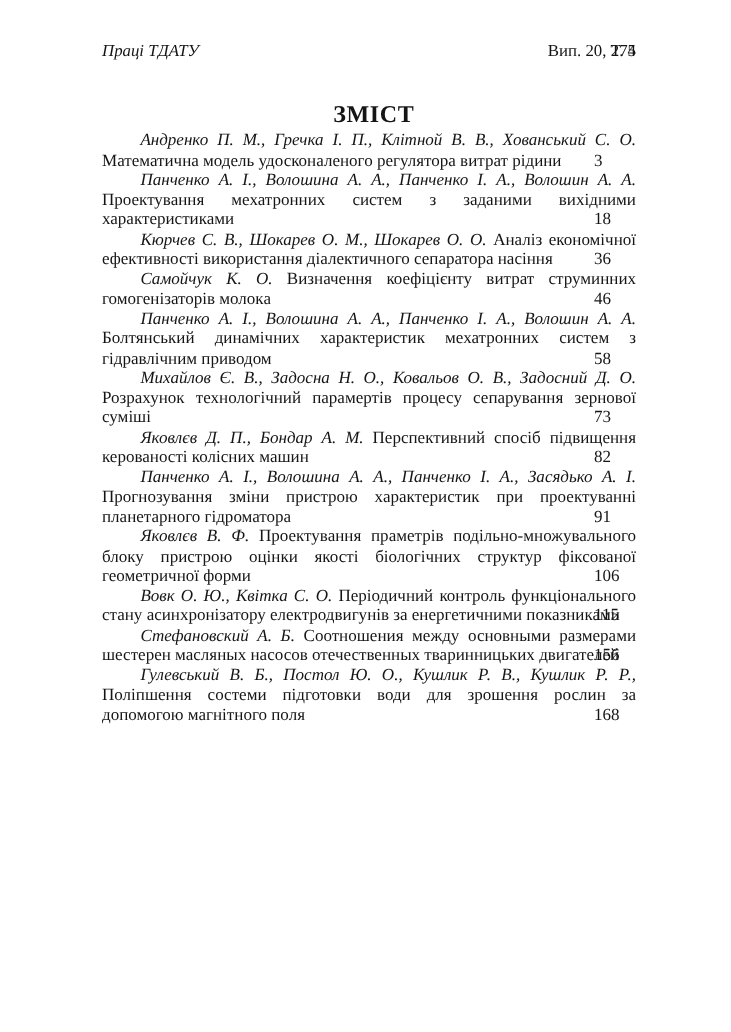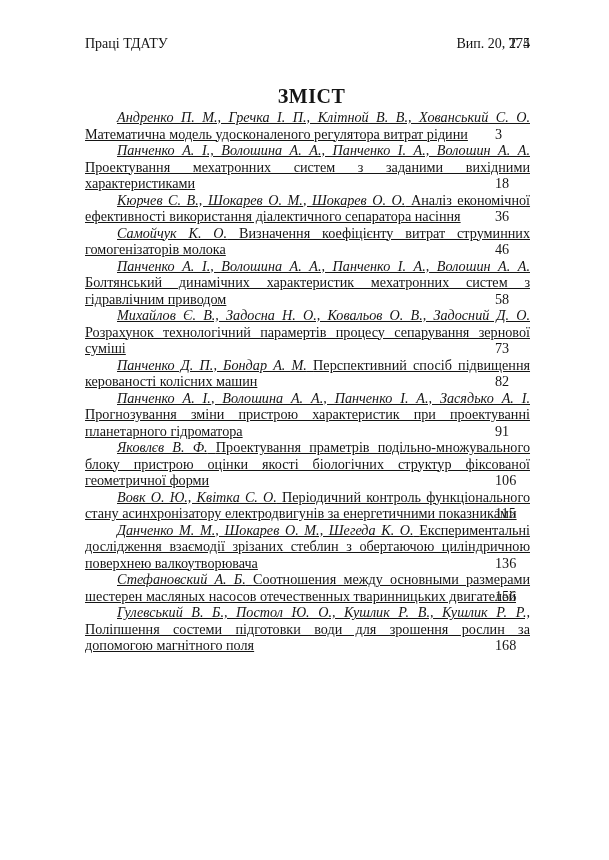--- a/index.html
+++ b/index.html
@@ -26,21 +26,21 @@
     align-items: baseline;
     font-size: 14px;
     line-height: 16px;
   }
   .running-header .hdr-center {
     position: absolute;
     left: 0;
     right: 0;
     text-align: right;
   }
-  .running-header .hdr-left { position: relative; z-index: 1; }
+  .running-header .hdr-left { position: relative; z-index: 1; font-style: italic; }
   .running-header .hdr-right { position: relative; z-index: 1; }
   .toc-title {
     position: absolute;
     top: 82px;
     left: 85px;
     width: 445px;
     margin: 4px;
     text-align: center;
     font-size: 20px;
     font-weight: bold;
@@ -52,21 +52,20 @@
     top: 109px;
     left: 85px;
     width: 445px;
     font-size: 14.2px;
     line-height: 16.5px;
   }
   .toc-entry {
     position: relative;
     text-align: justify;
     text-indent: 32px;
-    text-decoration: underline;
     
   }
   .toc-entry .entry-authors {
     font-style: italic;
   }
   .toc-entry .entry-page {
     position: absolute;
     left: 410px;
     bottom: 0;
     text-indent: 0;
@@ -112,44 +111,40 @@
     <span class="entry-authors">Панченко А. І., Волошина А. А., Панченко І. А., Волошин А. А.</span><span class="entry-sep"> </span><span class="entry-title">Болтянський динамічних характеристик мехатронних систем з гідравлічним приводом</span>
     <span class="entry-page">58</span>
   </div>
 
   <div class="toc-entry">
     <span class="entry-authors">Михайлов Є. В., Задосна Н. О., Ковальов О. В., Задосний Д. О.</span><span class="entry-sep"> </span><span class="entry-title">Розрахунок технологічний парамертів процесу сепарування зернової суміші</span>
     <span class="entry-page">73</span>
   </div>
 
   <div class="toc-entry">
-    <span class="entry-authors">Панченко Д. П., Бондар А. М.</span><span class="entry-sep"> </span><span class="entry-title">Перспективний спосіб підвищення керованості колісних машин</span>
+    <span class="entry-authors">Яковлєв Д. П., Бондар А. М.</span><span class="entry-sep"> </span><span class="entry-title">Перспективний спосіб підвищення керованості колісних машин</span>
     <span class="entry-page">82</span>
   </div>
 
   <div class="toc-entry">
     <span class="entry-authors">Панченко А. І., Волошина А. А., Панченко І. А., Засядько А. І.</span><span class="entry-sep"> </span><span class="entry-title">Прогнозування зміни пристрою характеристик при проектуванні планетарного гідроматора</span>
     <span class="entry-page">91</span>
   </div>
 
   <div class="toc-entry">
     <span class="entry-authors">Яковлєв В. Ф.</span><span class="entry-sep"> </span><span class="entry-title">Проектування праметрів подільно-множувального блоку пристрою оцінки якості біологічних структур фіксованої геометричної форми</span>
     <span class="entry-page">106</span>
   </div>
 
   <div class="toc-entry">
     <span class="entry-authors">Вовк О. Ю., Квітка С. О.</span><span class="entry-sep"> </span><span class="entry-title">Періодичний контроль функціонального стану асинхронізатору електродвигунів за енергетичними показниками</span>
     <span class="entry-page">115</span>
   </div>
 
 
-  <div class="toc-entry">
-    <span class="entry-authors">Данченко М. М., Шокарев О. М., Шегеда К. О.</span><span class="entry-sep"> </span><span class="entry-title">Експериментальні дослідження взаємодії зрізаних стеблин з обертаючою циліндричною поверхнею валкоутворювача</span>
-    <span class="entry-page">136</span>
-  </div>
 
 
   <div class="toc-entry">
     <span class="entry-authors">Стефановский А. Б.</span><span class="entry-sep"> </span><span class="entry-title">Соотношения между основными размерами шестерен масляных насосов отечественных тваринницьких двигателей</span>
     <span class="entry-page">156</span>
   </div>
 
   <div class="toc-entry">
     <span class="entry-authors">Гулевський В. Б., Постол Ю. О., Кушлик Р. В., Кушлик Р. Р.,</span><span class="entry-sep"> </span><span class="entry-title">Поліпшення состеми підготовки води для зрошення рослин за допомогою магнітного поля</span>
     <span class="entry-page">168</span>

